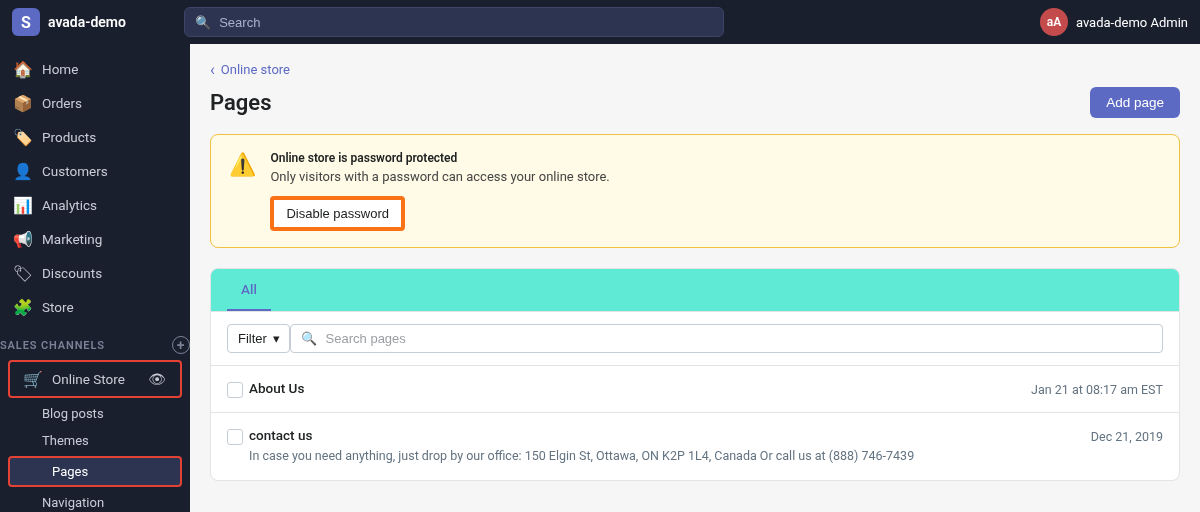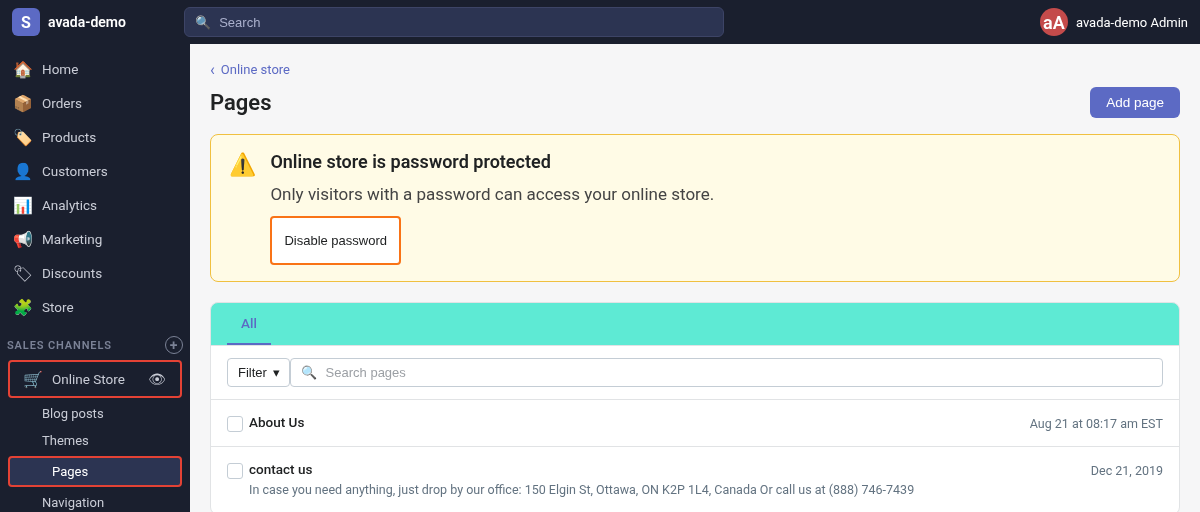--- a/index.html
+++ b/index.html
@@ -66,21 +66,21 @@
       gap: 8px;
       color: #fff;
       font-size: 13px;
     }
     .avatar {
       width: 28px; height: 28px;
       border-radius: 50%;
       background: #c44b4b;
       display: flex; align-items: center; justify-content: center;
       color: #fff;
-      font-size: 18px;
+      font-size: 12px;
       font-weight: 600;
     }
 
     
     .layout {
       display: flex;
       margin-top: 44px;
       height: calc(100vh - 44px);
     }
 
@@ -111,21 +111,21 @@
       width: 18px; height: 18px;
       display: flex; align-items: center; justify-content: center;
       font-size: 16px;
       flex-shrink: 0;
     }
 
     .nav-section-label {
       font-size: 11px;
       font-weight: 600;
       color: #7b8296;
-      padding: 12px 7px 4px;
+      padding: 12px 0 4px;
       letter-spacing: 0.08em;
       display: flex;
       align-items: center;
       justify-content: space-between;
     }
     .nav-section-label .add-btn {
       width: 18px; height: 18px;
       border-radius: 50%;
       border: 1px solid #7b8296;
       display: flex; align-items: center; justify-content: center;
@@ -222,33 +222,33 @@
     }
     .warning-icon {
       font-size: 22px;
       color: #c4901a;
       flex-shrink: 0;
       margin-top: 1px;
     }
     .warning-content {}
     .warning-title {
       font-weight: 600;
-      font-size: 18px;
-      margin-bottom: 12px;
+      font-size: 12px;
+      margin-bottom: 4px;
     }
     .warning-desc {
-      font-size: 17px;
+      font-size: 13px;
       color: #444;
       margin-bottom: 12px;
     }
     .disable-pwd-btn {
-      border: 2px solid #f97316;
+      border: 4px solid #f97316;
       background: #fff;
       border-radius: 4px;
-      padding: 15px 12px;
+      padding: 6px 12px;
       font-size: 13px;
       cursor: pointer;
       color: #202223;
     }
 
     
     .tabs-bar {
       background: #5eead4;
       border-radius: 8px 8px 0 0;
       border: 1px solid #e1e3e5;
@@ -501,21 +501,21 @@
             <input type="text" placeholder="Search pages" style="">
           </div>
         </div>
 
 
         <div class="table-row">
           <input type="checkbox" class="row-checkbox" style="">
           <div class="row-content">
             <div class="row-title">About Us</div>
           </div>
-          <div class="row-date">Aug 21 at 08:17 am EST</div>
+          <div class="row-date">Jan 21 at 08:17 am EST</div>
         </div>
 
         <div class="table-row">
           <input type="checkbox" class="row-checkbox" style="">
           <div class="row-content">
             <div class="row-title">contact us</div>
             <div class="row-desc">In case you need anything, just drop by our office: 150 Elgin St, Ottawa, ON K2P 1L4, Canada Or call us at (888) 746-7439</div>
           </div>
           <div class="row-date">Dec 21, 2019</div>
         </div>

